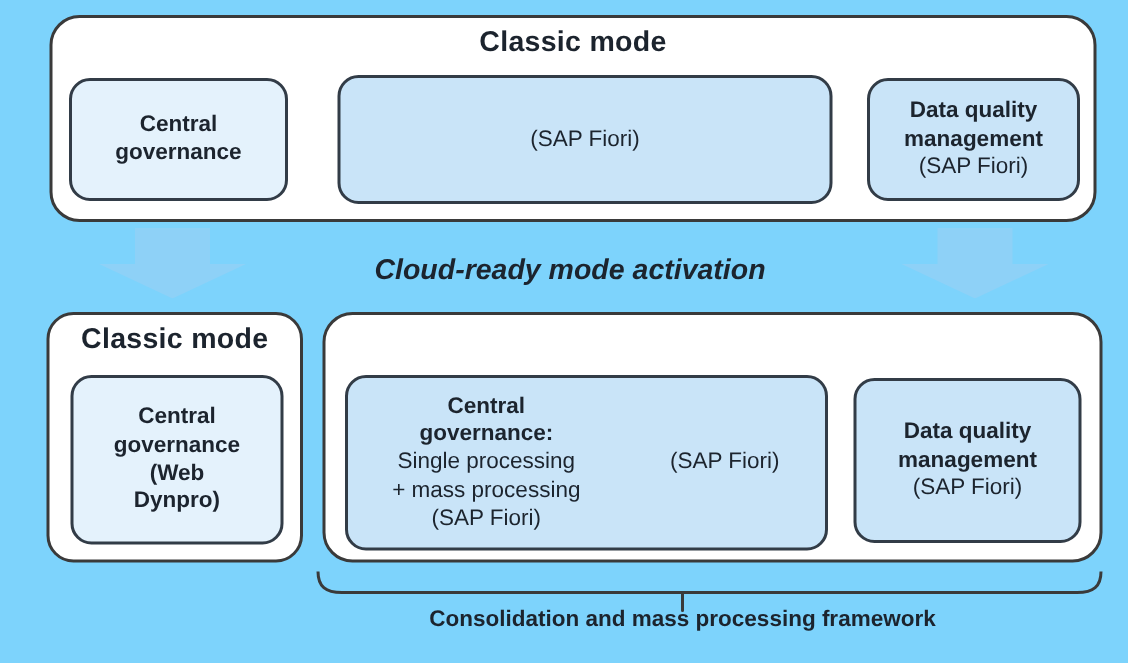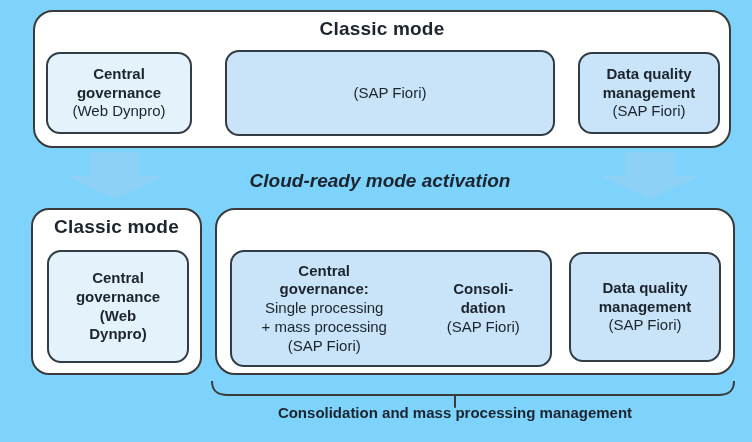--- a/index.html
+++ b/index.html
@@ -41,21 +41,20 @@
 <body>
 
 <div class="canvas">
 
   <div class="panel" style="left:33px;top:10px;width:698px;height:138px;">
     <div class="panel-title">Classic mode</div>
 
     <div class="node light" style="left:11px;top:40px;width:146px;height:82px;">
       <div class="node-name">Central
 governance</div>
-      <div class="node-tech">(Web Dynpro)</div>
     </div>
 
     <div class="node medium" style="left:190px;top:38px;width:330px;height:86px;">
       <div class="node-tech">(SAP Fiori)</div>
     </div>
 
     <div class="node medium" style="left:543px;top:40px;width:142px;height:82px;">
       <div class="node-name">Data quality
 management</div>
       <div class="node-tech">(SAP Fiori)</div>
@@ -88,33 +87,31 @@
     <div class="node medium" style="left:13px;top:40px;width:322px;height:117px;padding:0;">
       <div class="split-row">
         <div class="split-col" style="width:58%;">
           <div class="node-name">Central
 governance:</div>
           <div class="node-tech">Single processing
 + mass processing
 (SAP Fiori)</div>
         </div>
         <div class="split-col" style="width:42%;">
-          <div class="node-name">Consoli-
-dation</div>
           <div class="node-tech">(SAP Fiori)</div>
         </div>
       </div>
     </div>
 
     <div class="node medium" style="left:352px;top:42px;width:152px;height:110px;">
       <div class="node-name">Data quality
 management</div>
       <div class="node-tech">(SAP Fiori)</div>
     </div>
   </div>
 
   <svg class="brace-svg" viewBox="0 0 526 27" aria-hidden="true">
     <path d="M2 0 C2 10, 7 14, 18 14 L245 14 L245 26 M245 14 L508 14 C519 14, 524 10, 524 0" fill="none" stroke="var(--border)" stroke-width="2" stroke-linecap="round"></path>
   </svg>
 
-  <div class="brace-label">Consolidation and mass processing management</div>
+  <div class="brace-label">Consolidation and mass processing framework</div>
 
 </div>
 
 </body></html>

